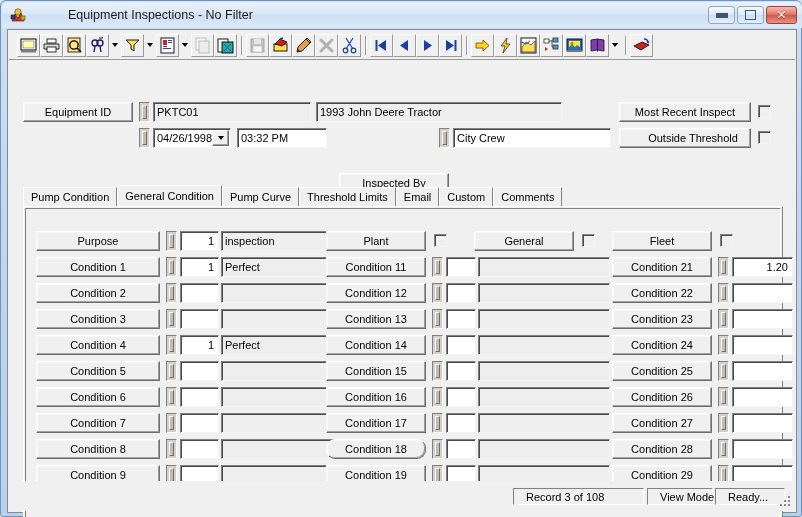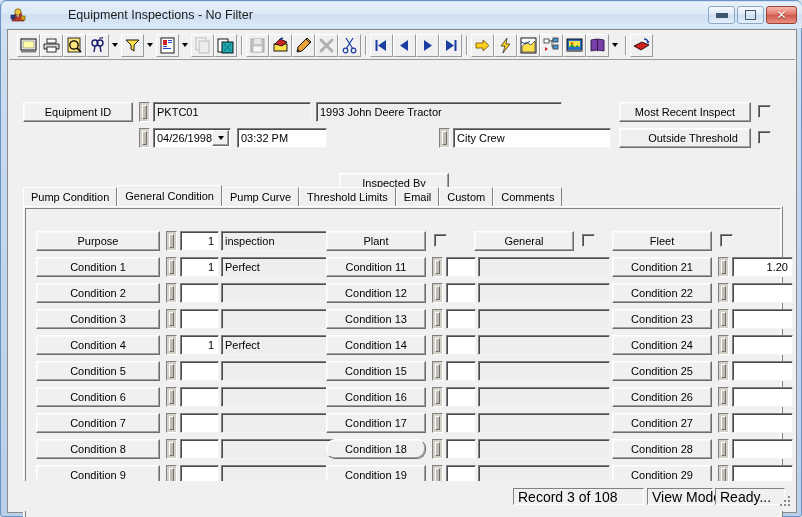--- a/index.html
+++ b/index.html
@@ -213,21 +213,21 @@
     box-sizing:border-box;
     background:#f0f0f0;
   }
   .sb-pane{
     position:absolute;top:7px;height:17px;
     background:#f0f0f0;
     border:1px solid #828282;
     border-right-color:#ffffff;border-bottom-color:#ffffff;
     box-sizing:border-box;
     display:flex;align-items:center;
-    padding-left:4px;font-size:14px;color:#000;
+    padding-left:12px;font-size:11px;color:#000;
     font-family:"Liberation Sans", sans-serif;
     white-space:nowrap;
   }
   .grip{
     position:absolute;right:3px;bottom:3px;width:13px;height:13px;
   }
   .grip i{position:absolute;background:#8a8a8a;width:2px;height:2px;}
 </style>
 </head>
 <body>

